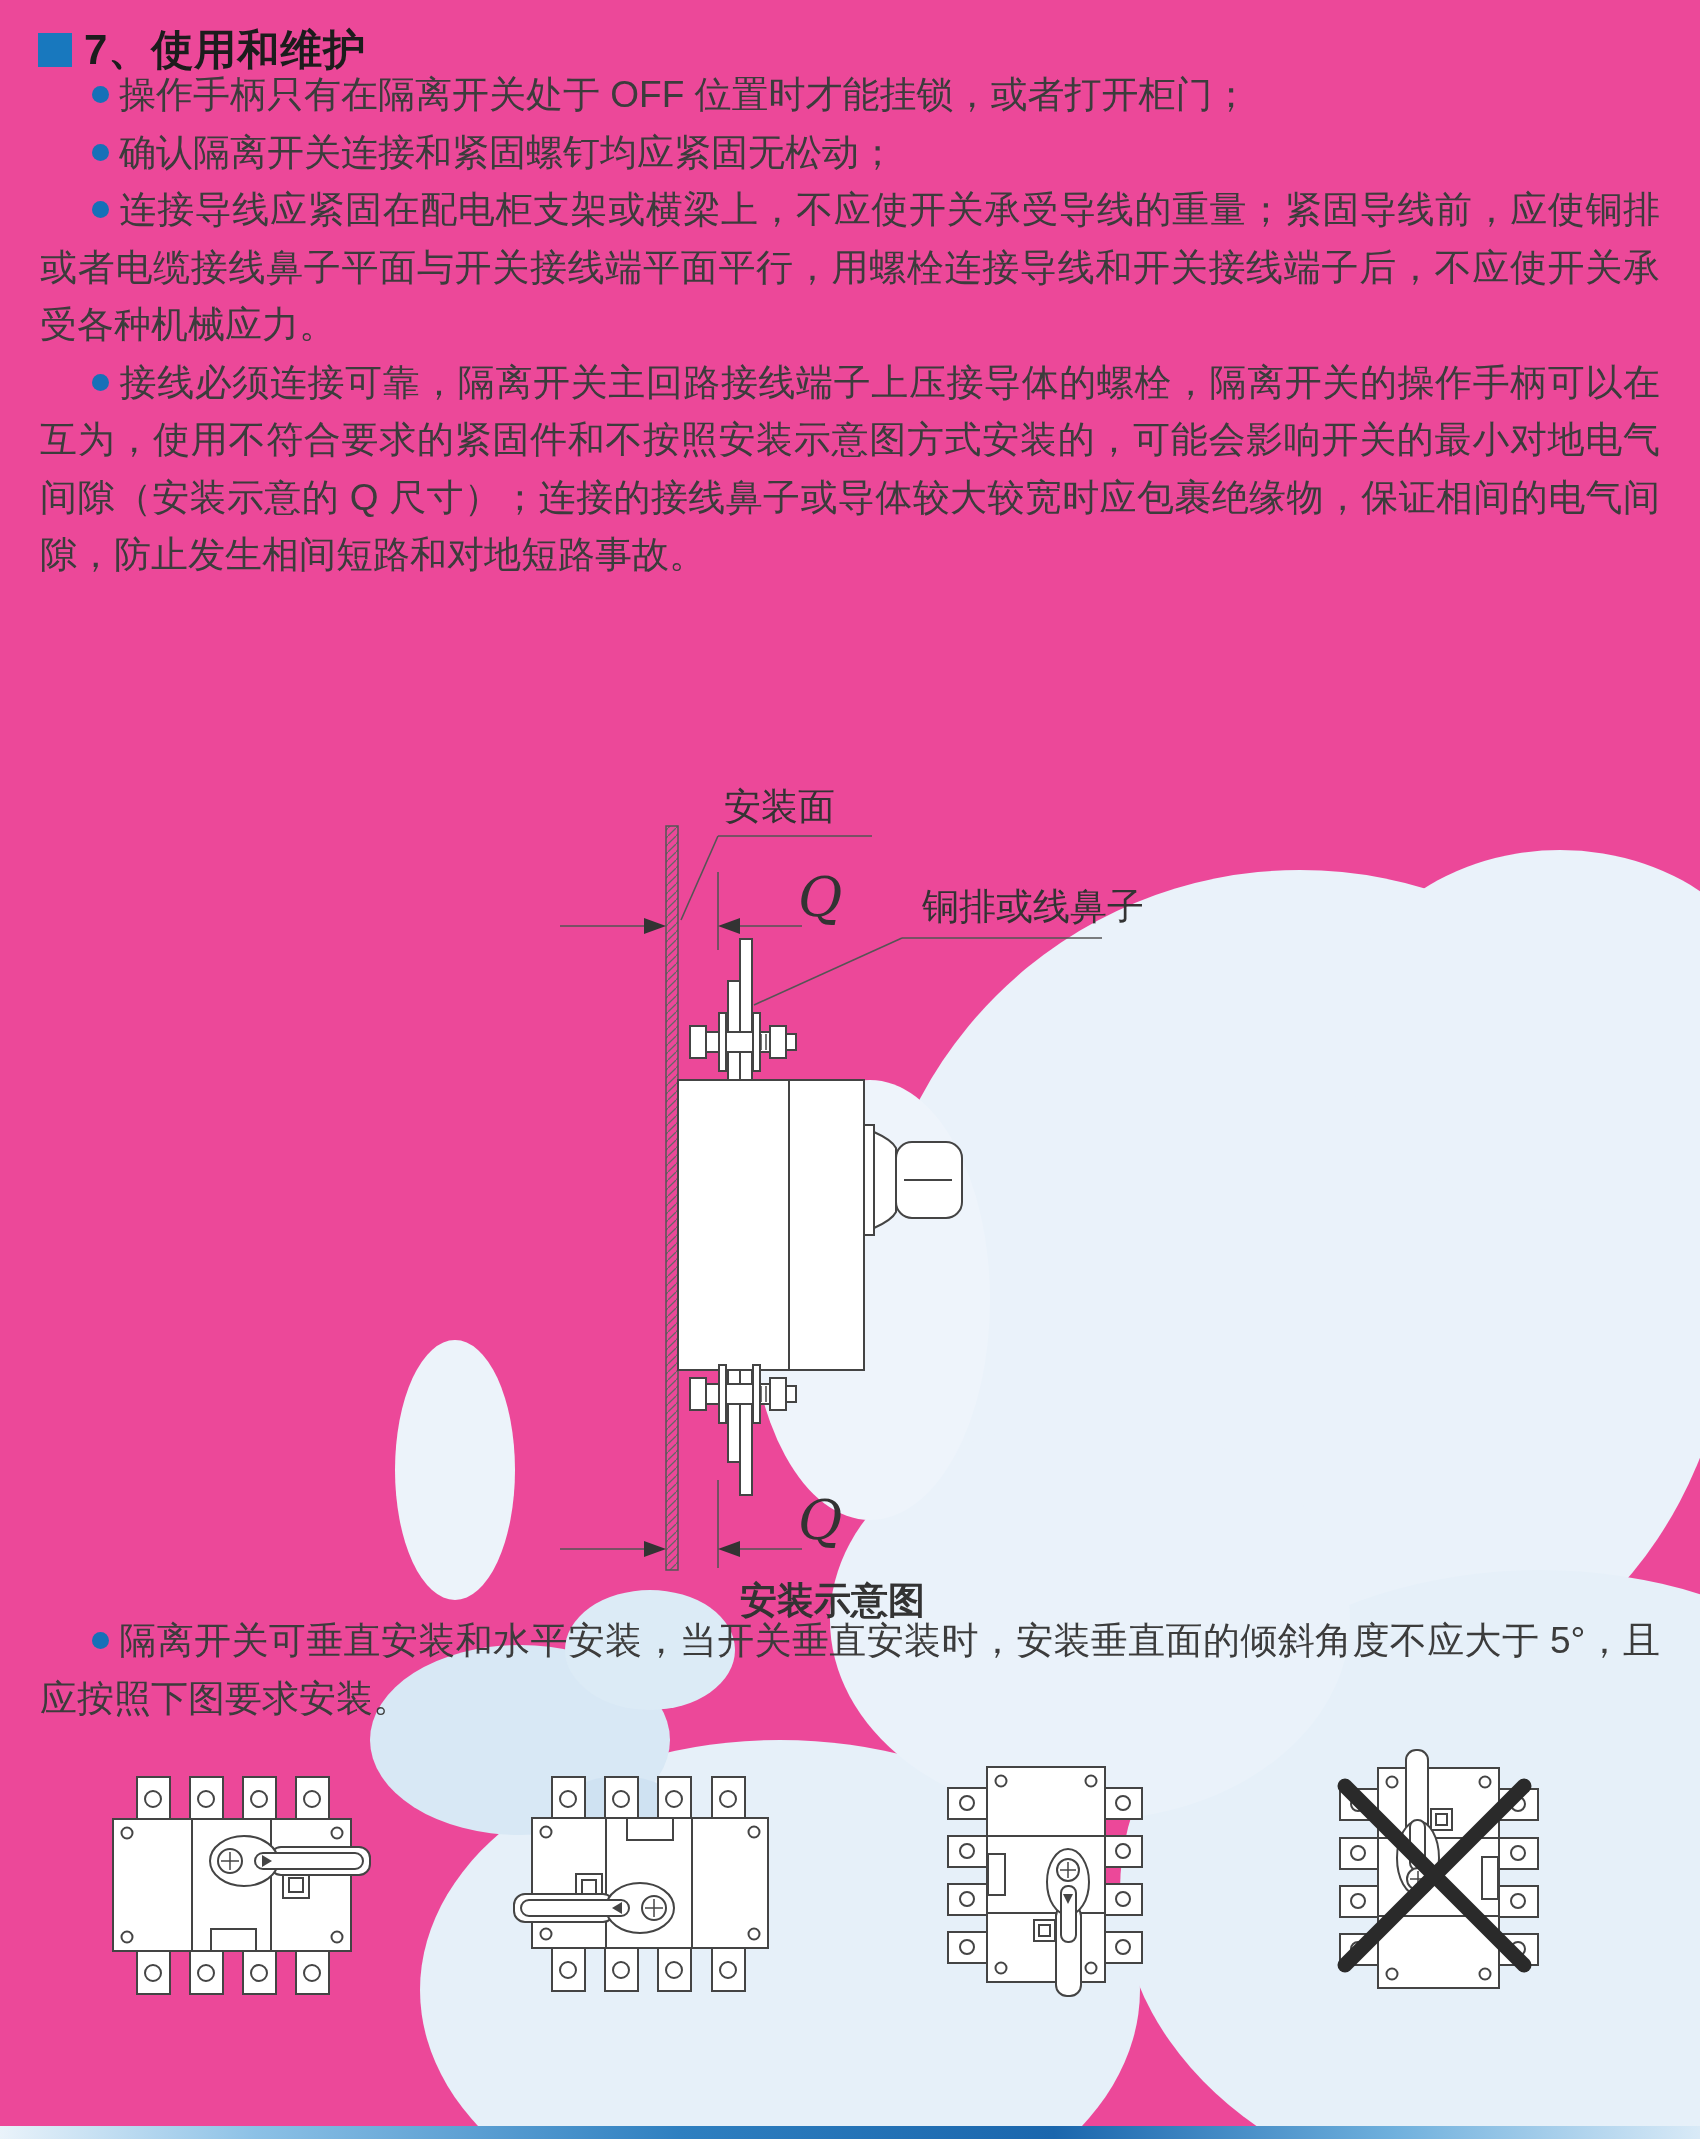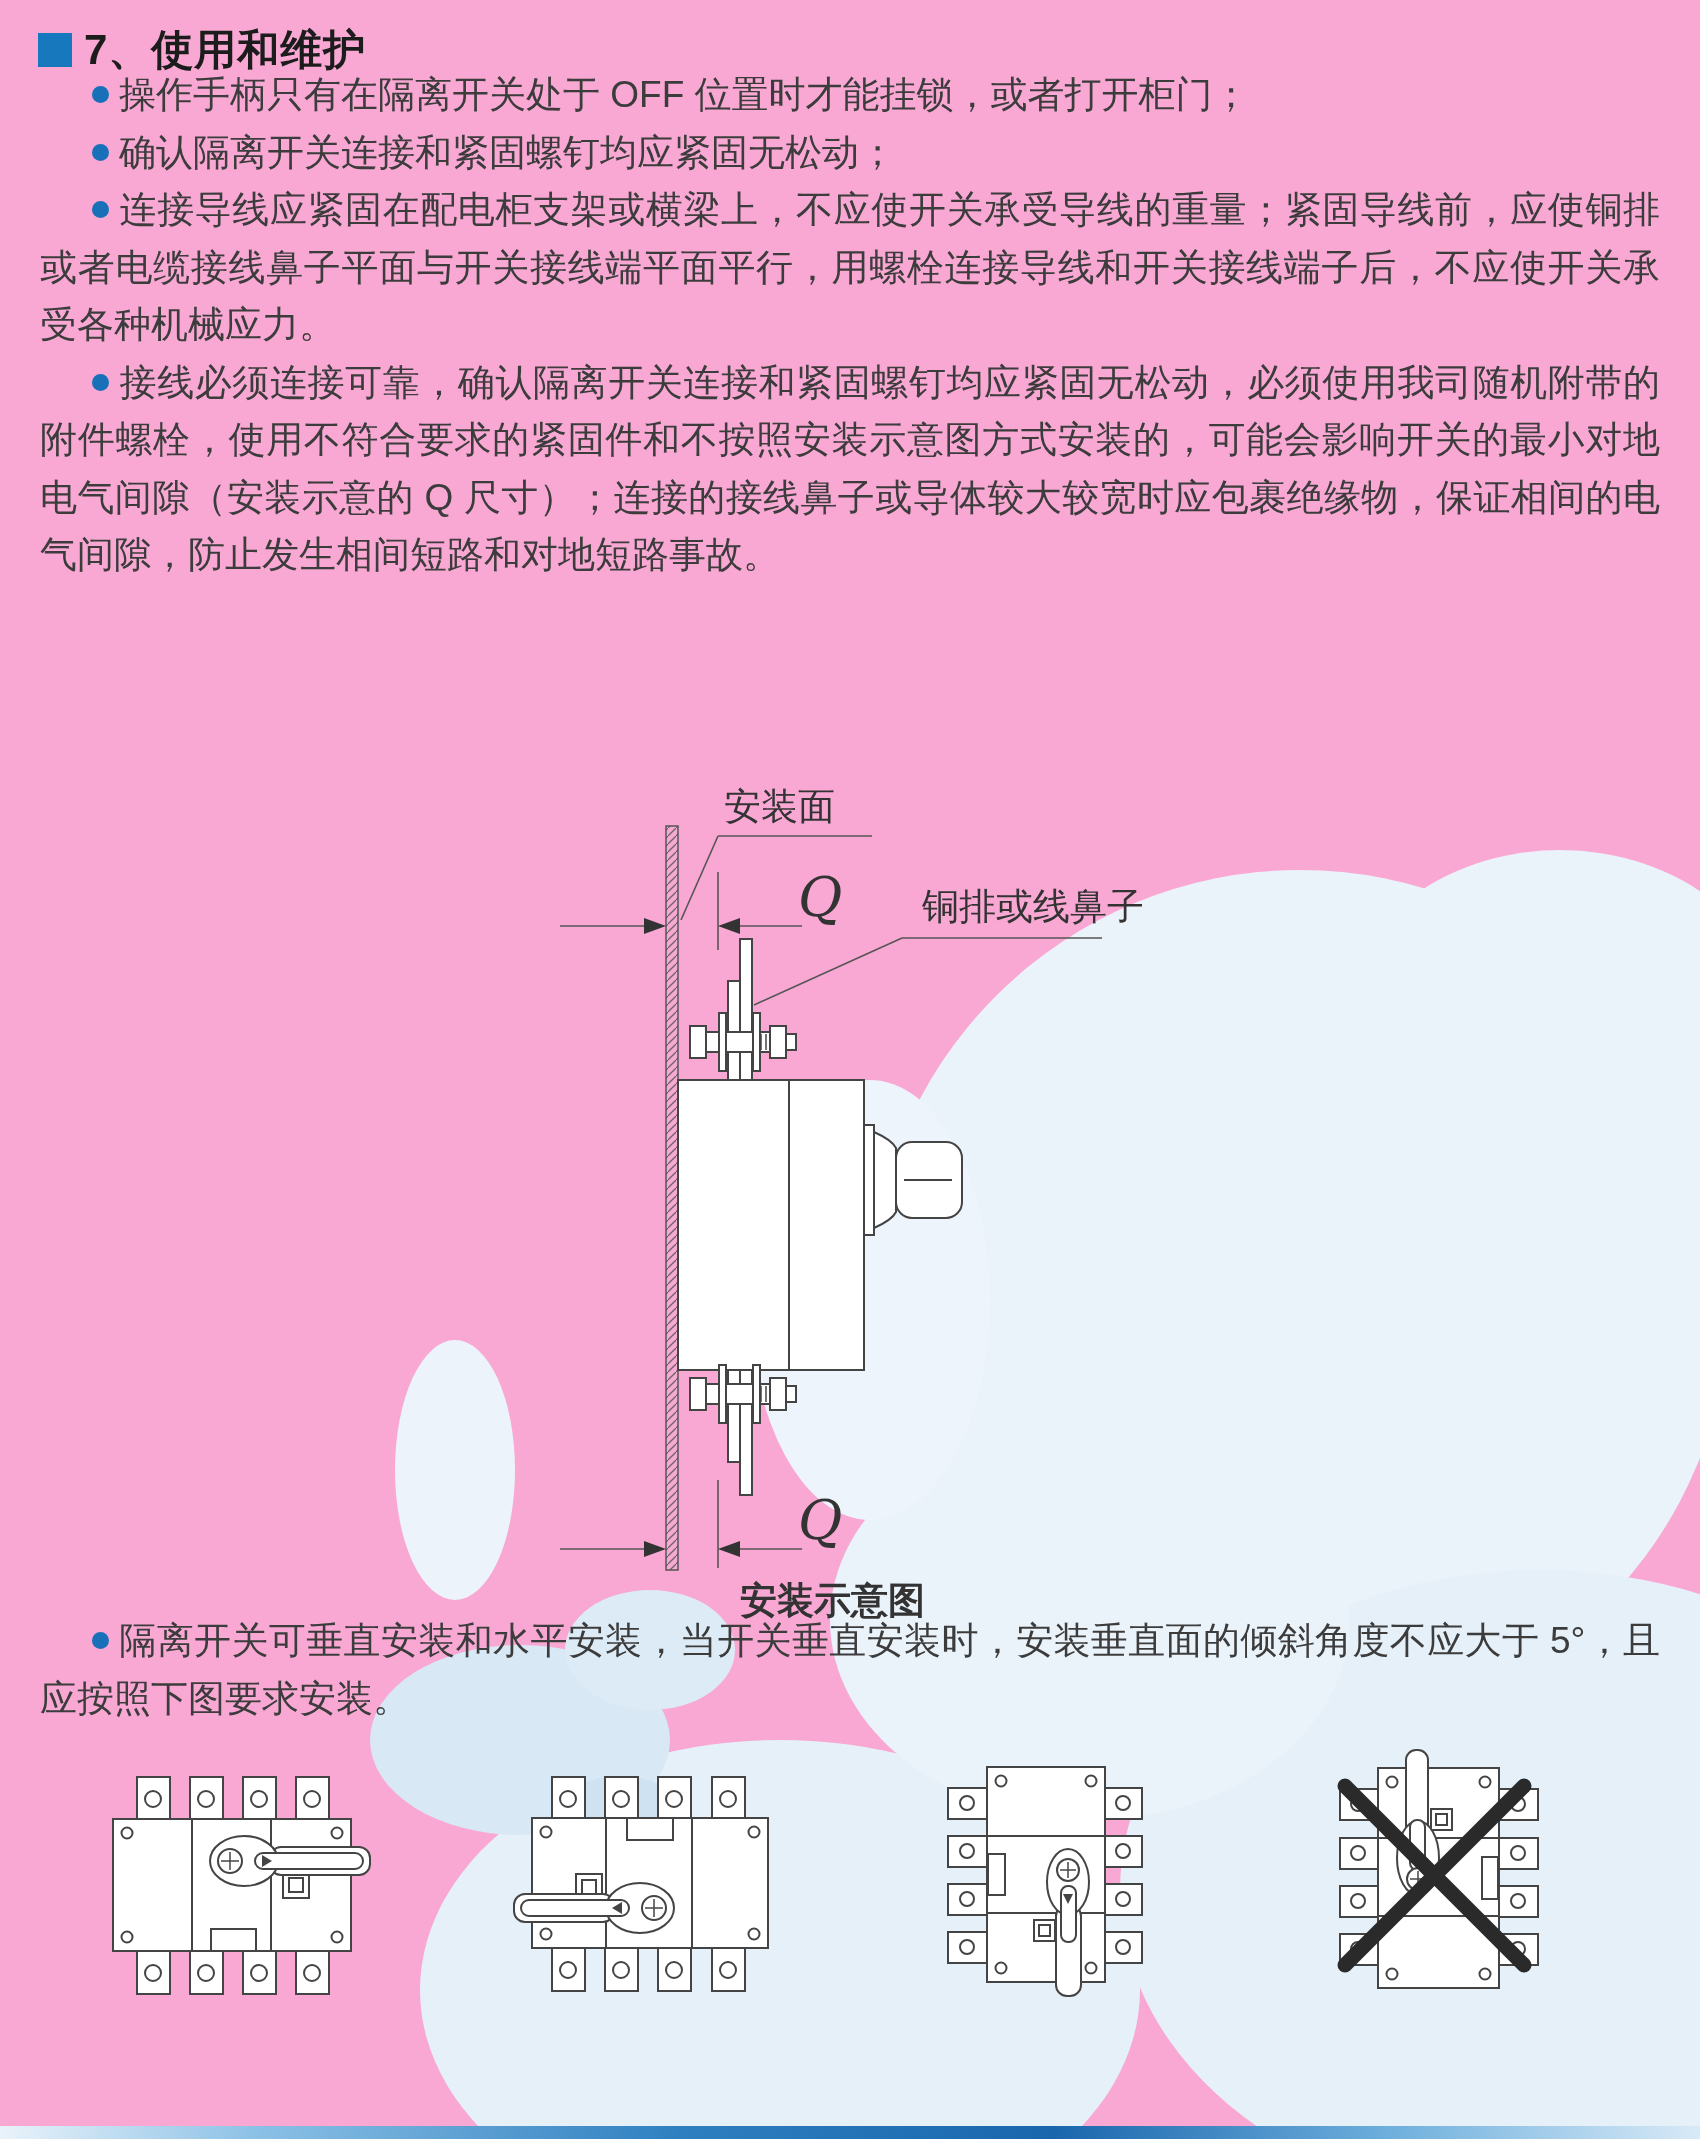--- a/index.html
+++ b/index.html
@@ -1,16 +1,16 @@
 <!DOCTYPE html>
 <html><head>
 <meta charset="utf-8">
 <style>
   html,body{margin:0;padding:0;background:#fff;}
-  .page{position:relative;width:1700px;height:2139px;background:#f9a8d4;overflow:hidden;
+  .page{position:relative;width:1700px;height:2139px;background:#ec4899;overflow:hidden;
         font-family:"Liberation Sans","DejaVu Sans",sans-serif;color:#3c3c3c;}
   .layer{position:absolute;left:0;top:0;}
   .titlebar{position:absolute;left:38px;top:22px;display:flex;align-items:center;gap:12px;z-index:3;}
   .titlesq{width:34px;height:34px;background:#1878be;}
   .titletxt{font-size:42px;font-weight:bold;color:#1c1c1c;letter-spacing:1px;}
   .textcol{position:absolute;left:40px;width:1620px;z-index:3;text-align:justify;}
   .textcol p{margin:0;font-size:37px;line-height:57.5px;color:#3c3c3c;text-indent:52px;}
   .dot{display:inline-block;width:17px;height:17px;border-radius:50%;background:#1770b8;
        margin-right:10px;transform:translateY(-4px);}
   .dlabel{position:absolute;z-index:4;font-size:37px;color:#333;white-space:nowrap;}
@@ -43,21 +43,21 @@
 
   <div class="titlebar">
     <div class="titlesq"></div>
     <div class="titletxt">7、使用和维护</div>
   </div>
 
   <div class="textcol" style="top:66px;">
     <p><span class="dot"></span><span>操作手柄只有在隔离开关处于 OFF 位置时才能挂锁，或者打开柜门；</span></p>
     <p><span class="dot"></span><span>确认隔离开关连接和紧固螺钉均应紧固无松动；</span></p>
     <p><span class="dot"></span><span>连接导线应紧固在配电柜支架或横梁上，不应使开关承受导线的重量；紧固导线前，应使铜排或者电缆接线鼻子平面与开关接线端平面平行，用螺栓连接导线和开关接线端子后，不应使开关承受各种机械应力。</span></p>
-    <p><span class="dot"></span><span>接线必须连接可靠，确认隔离开关连接和紧固螺钉均应紧固无松动，必须使用我司随机附带的附件螺栓，使用不符合要求的紧固件和不按照安装示意图方式安装的，可能会影响开关的最小对地电气间隙（安装示意的 Q 尺寸）；连接的接线鼻子或导体较大较宽时应包裹绝缘物，保证相间的电气间隙，防止发生相间短路和对地短路事故。</span></p>
+    <p><span class="dot"></span><span>接线必须连接可靠，隔离开关主回路接线端子上压接导体的螺栓，隔离开关的操作手柄可以在互为，使用不符合要求的紧固件和不按照安装示意图方式安装的，可能会影响开关的最小对地电气间隙（安装示意的 Q 尺寸）；连接的接线鼻子或导体较大较宽时应包裹绝缘物，保证相间的电气间隙，防止发生相间短路和对地短路事故。</span></p>
   </div>
 
   <svg style="position:absolute;left:540px;top:780px;z-index:3;" width="620" height="845" viewBox="0 0 620 845">
     <defs>
       <pattern id="hatch" width="8" height="8" patternUnits="userSpaceOnUse">
         <path d="M0,8 L8,0" stroke="#666" stroke-width="1.3"></path>
       </pattern>
     </defs>
 
     <rect x="126" y="46" width="12" height="744" fill="url(#hatch)" stroke="#555" stroke-width="1.5"></rect>

